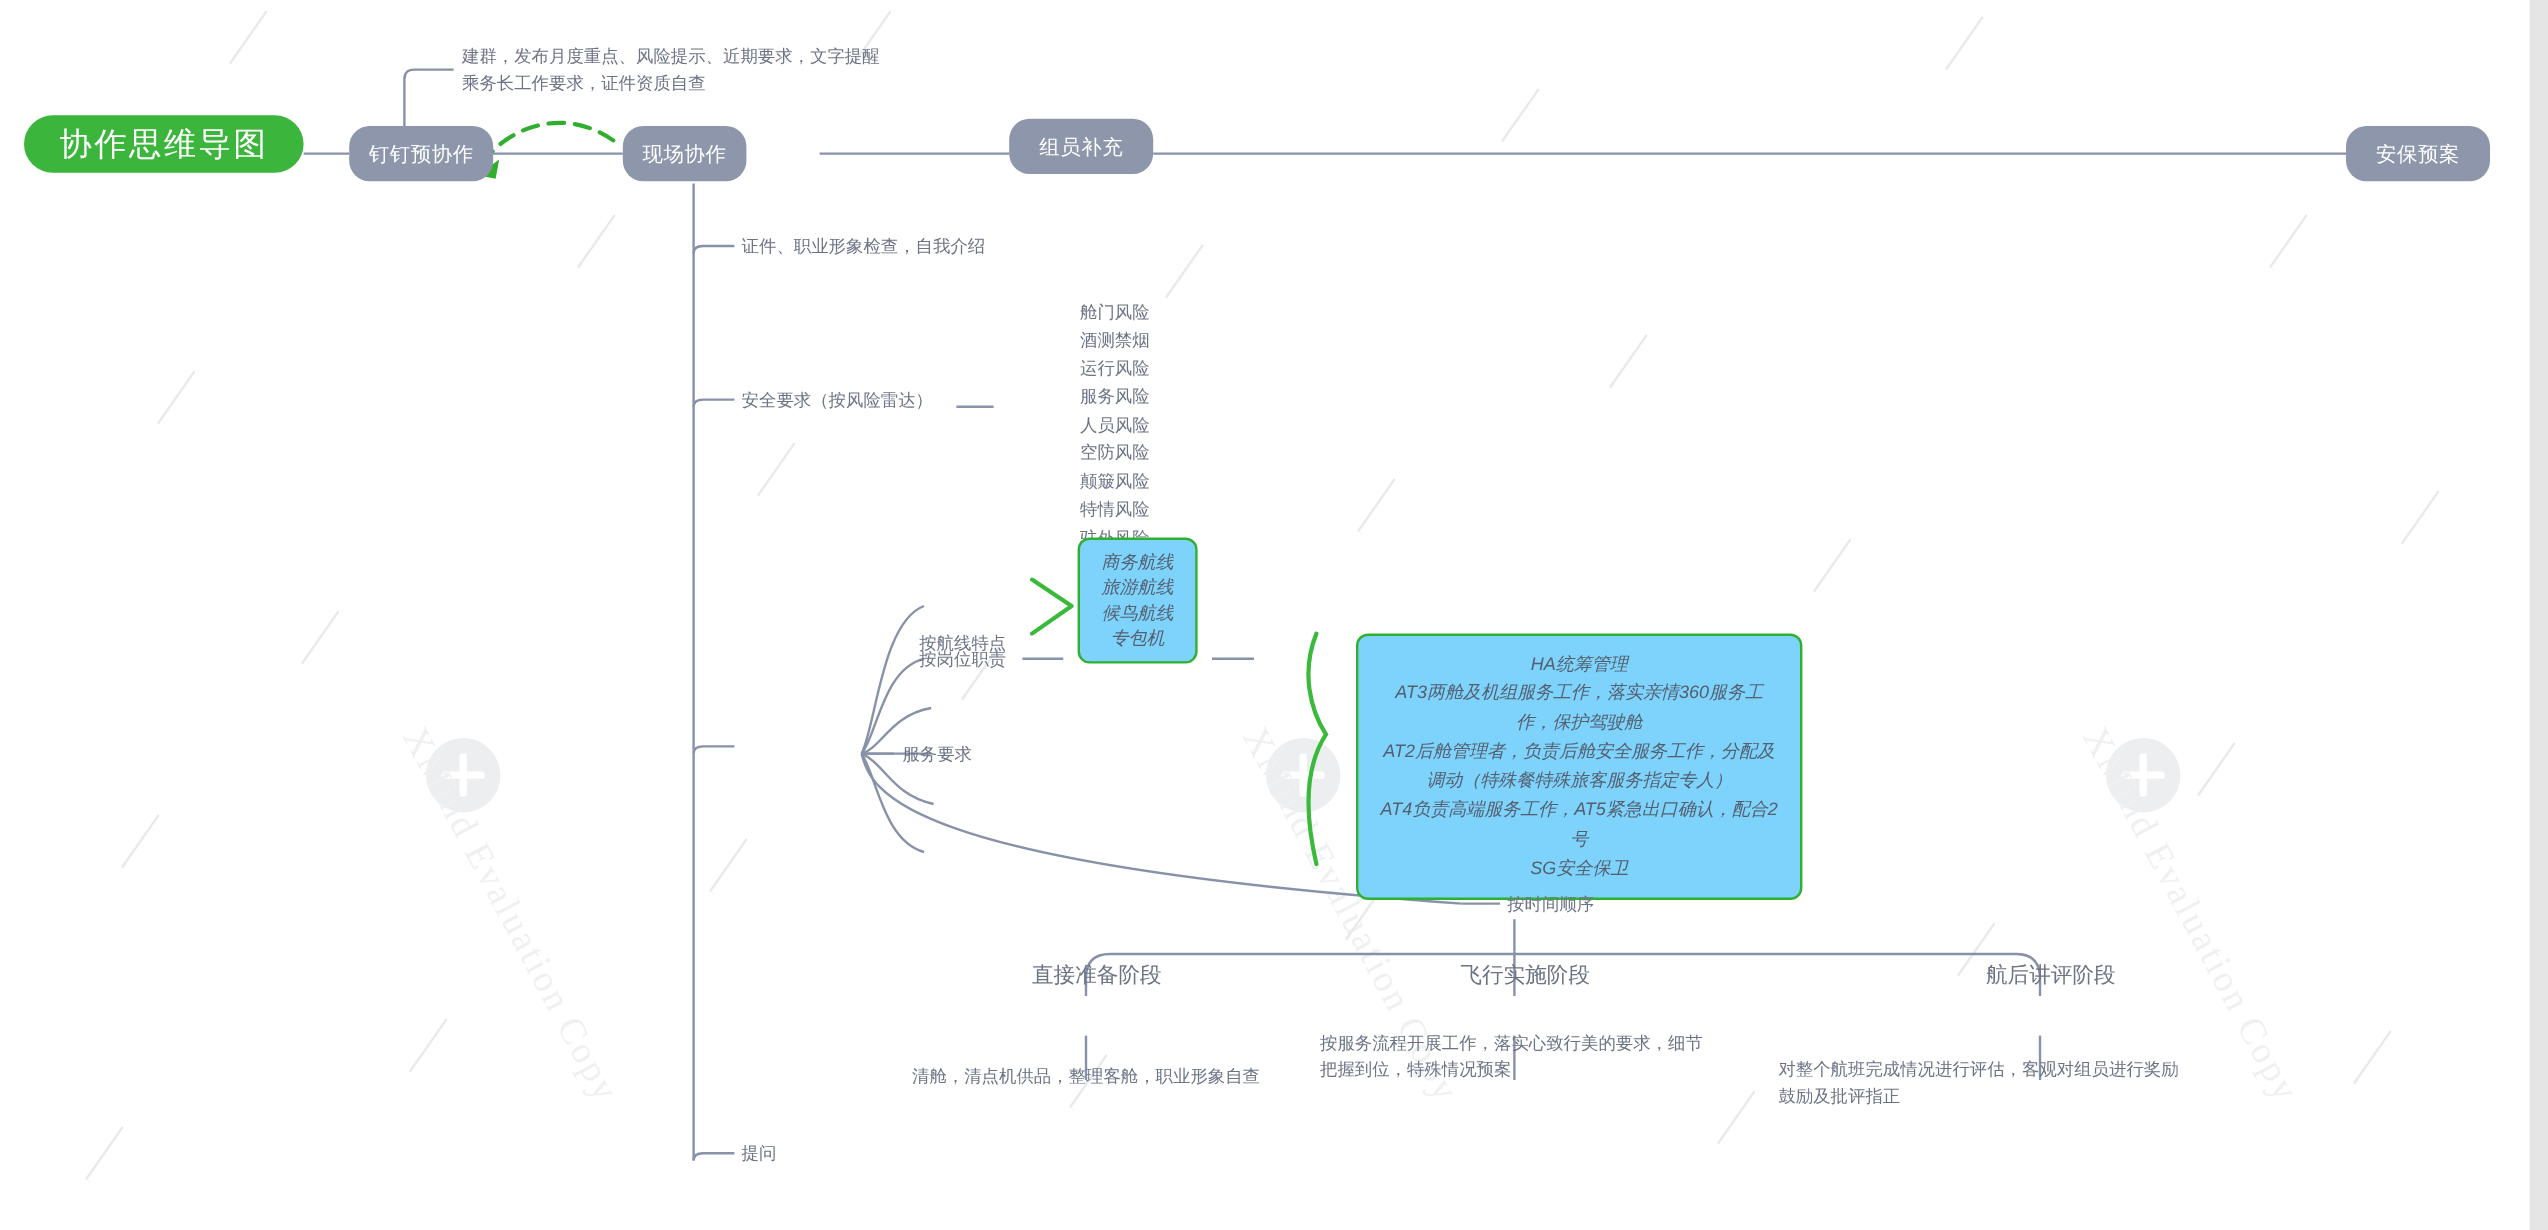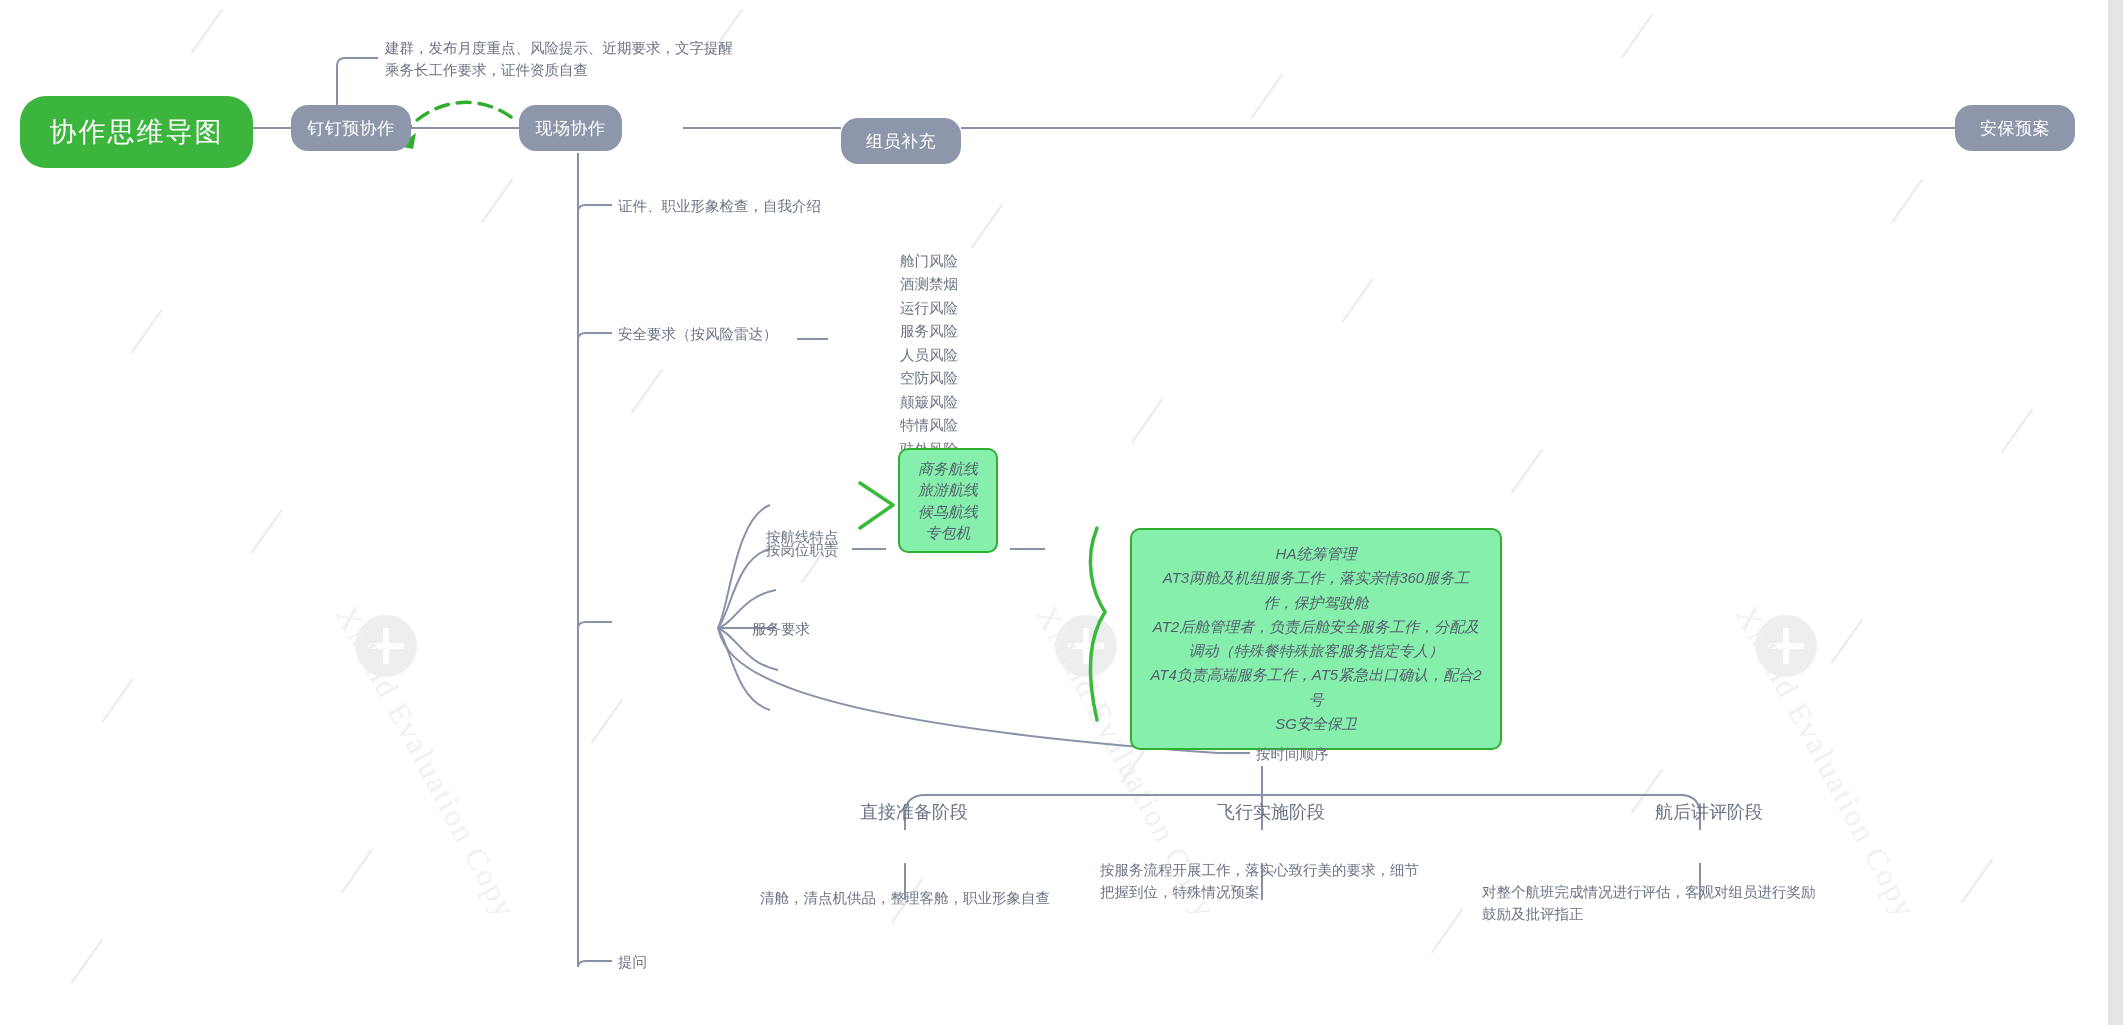--- a/index.html
+++ b/index.html
@@ -98,21 +98,21 @@
   }
   .green-box {
     border: 2px solid #30b030;
     border-radius: 10px;
     color: #55606f;
     font-style: italic;
     font-size: 15px;
     line-height: 1.42;
     text-align: center;
     padding: 8px 12px;
-    background: #86efac;
+    background: #7dd3fc;
     box-sizing: border-box;
   }
   .green-box.big {
     font-size: 15px;
     line-height: 1.62;
     padding: 12px 16px;
     text-align: center;
   }
   .stage-label {
     color: #6b7385;
@@ -223,31 +223,31 @@
     <g fill="none" stroke="#2fae2f" stroke-width="3.5" stroke-dasharray="13 9" stroke-linecap="round">
       <path d="M511 117 C 470 88, 420 105, 398 142"></path>
     </g>
     <polygon points="398,146 416,133 413,149" fill="#2fae2f"></polygon>
 
     <polyline points="860,483 893,505 860,528" fill="none" stroke="#3ab93a" stroke-width="3.5" stroke-linecap="round" stroke-linejoin="round"></polyline>
 
     <path d="M1097 528 C 1084 560, 1092 592, 1105 612 C 1092 632, 1084 664, 1097 720" fill="none" stroke="#3ab93a" stroke-width="3.5" stroke-linecap="round"></path>
   </svg>
 
-  <div class="node root-pill" style="left:20px; top:96px; width:233px; height:72px;">
+  <div class="node root-pill" style="left:20px; top:96px; width:233px; height:48px;">
     <span>协作思维导图</span>
   </div>
 
   <div class="node main-pill" style="left:291px; top:105px; width:120px; height:46px;">
     <span>钉钉预协作</span>
   </div>
   <div class="node main-pill" style="left:519px; top:105px; width:103px; height:46px;">
     <span>现场协作</span>
   </div>
-  <div class="node main-pill" style="left:841px; top:118px; width:120px; height:46px;">
+  <div class="node main-pill" style="left:841px; top:99px; width:120px; height:46px;">
     <span>组员补充</span>
   </div>
   <div class="node main-pill" style="left:1955px; top:105px; width:120px; height:46px;">
     <span>安保预案</span>
   </div>
 
   <div class="node plain" style="left:385px; top:38px;">
     <div>建群，发布月度重点、风险提示、近期要求，文字提醒</div>
     <div>乘务长工作要求，证件资质自查</div>
   </div>

